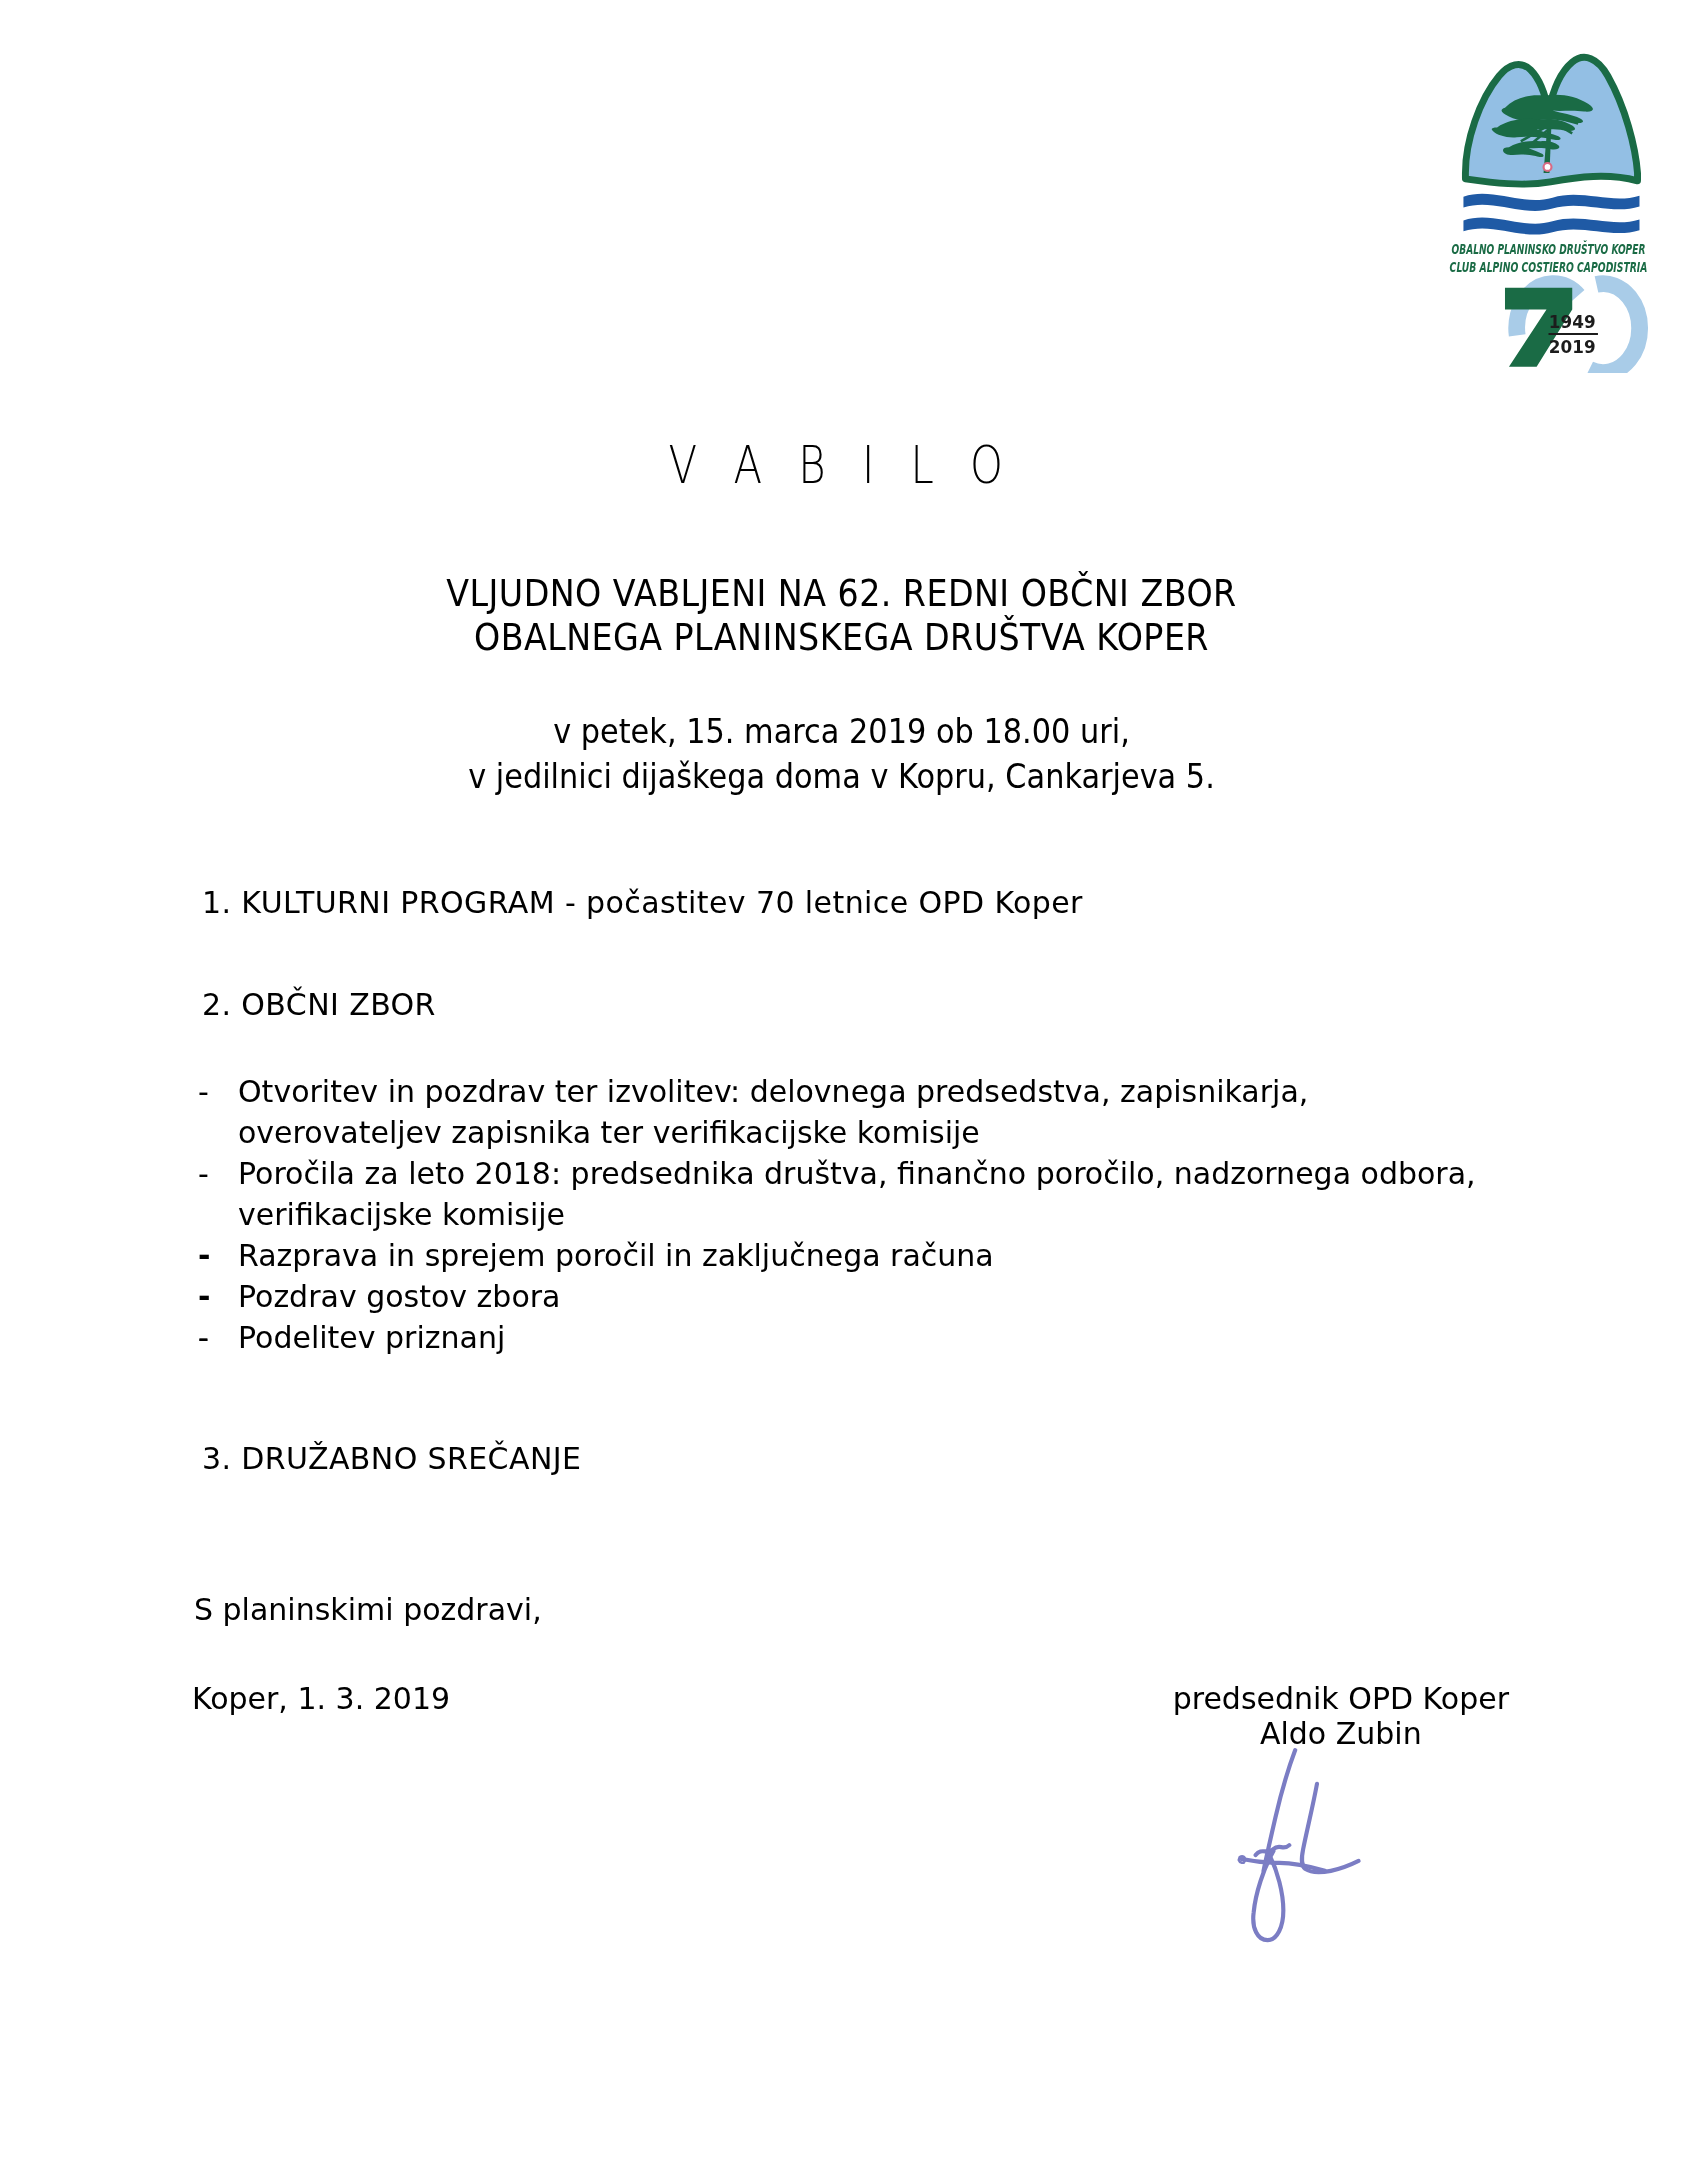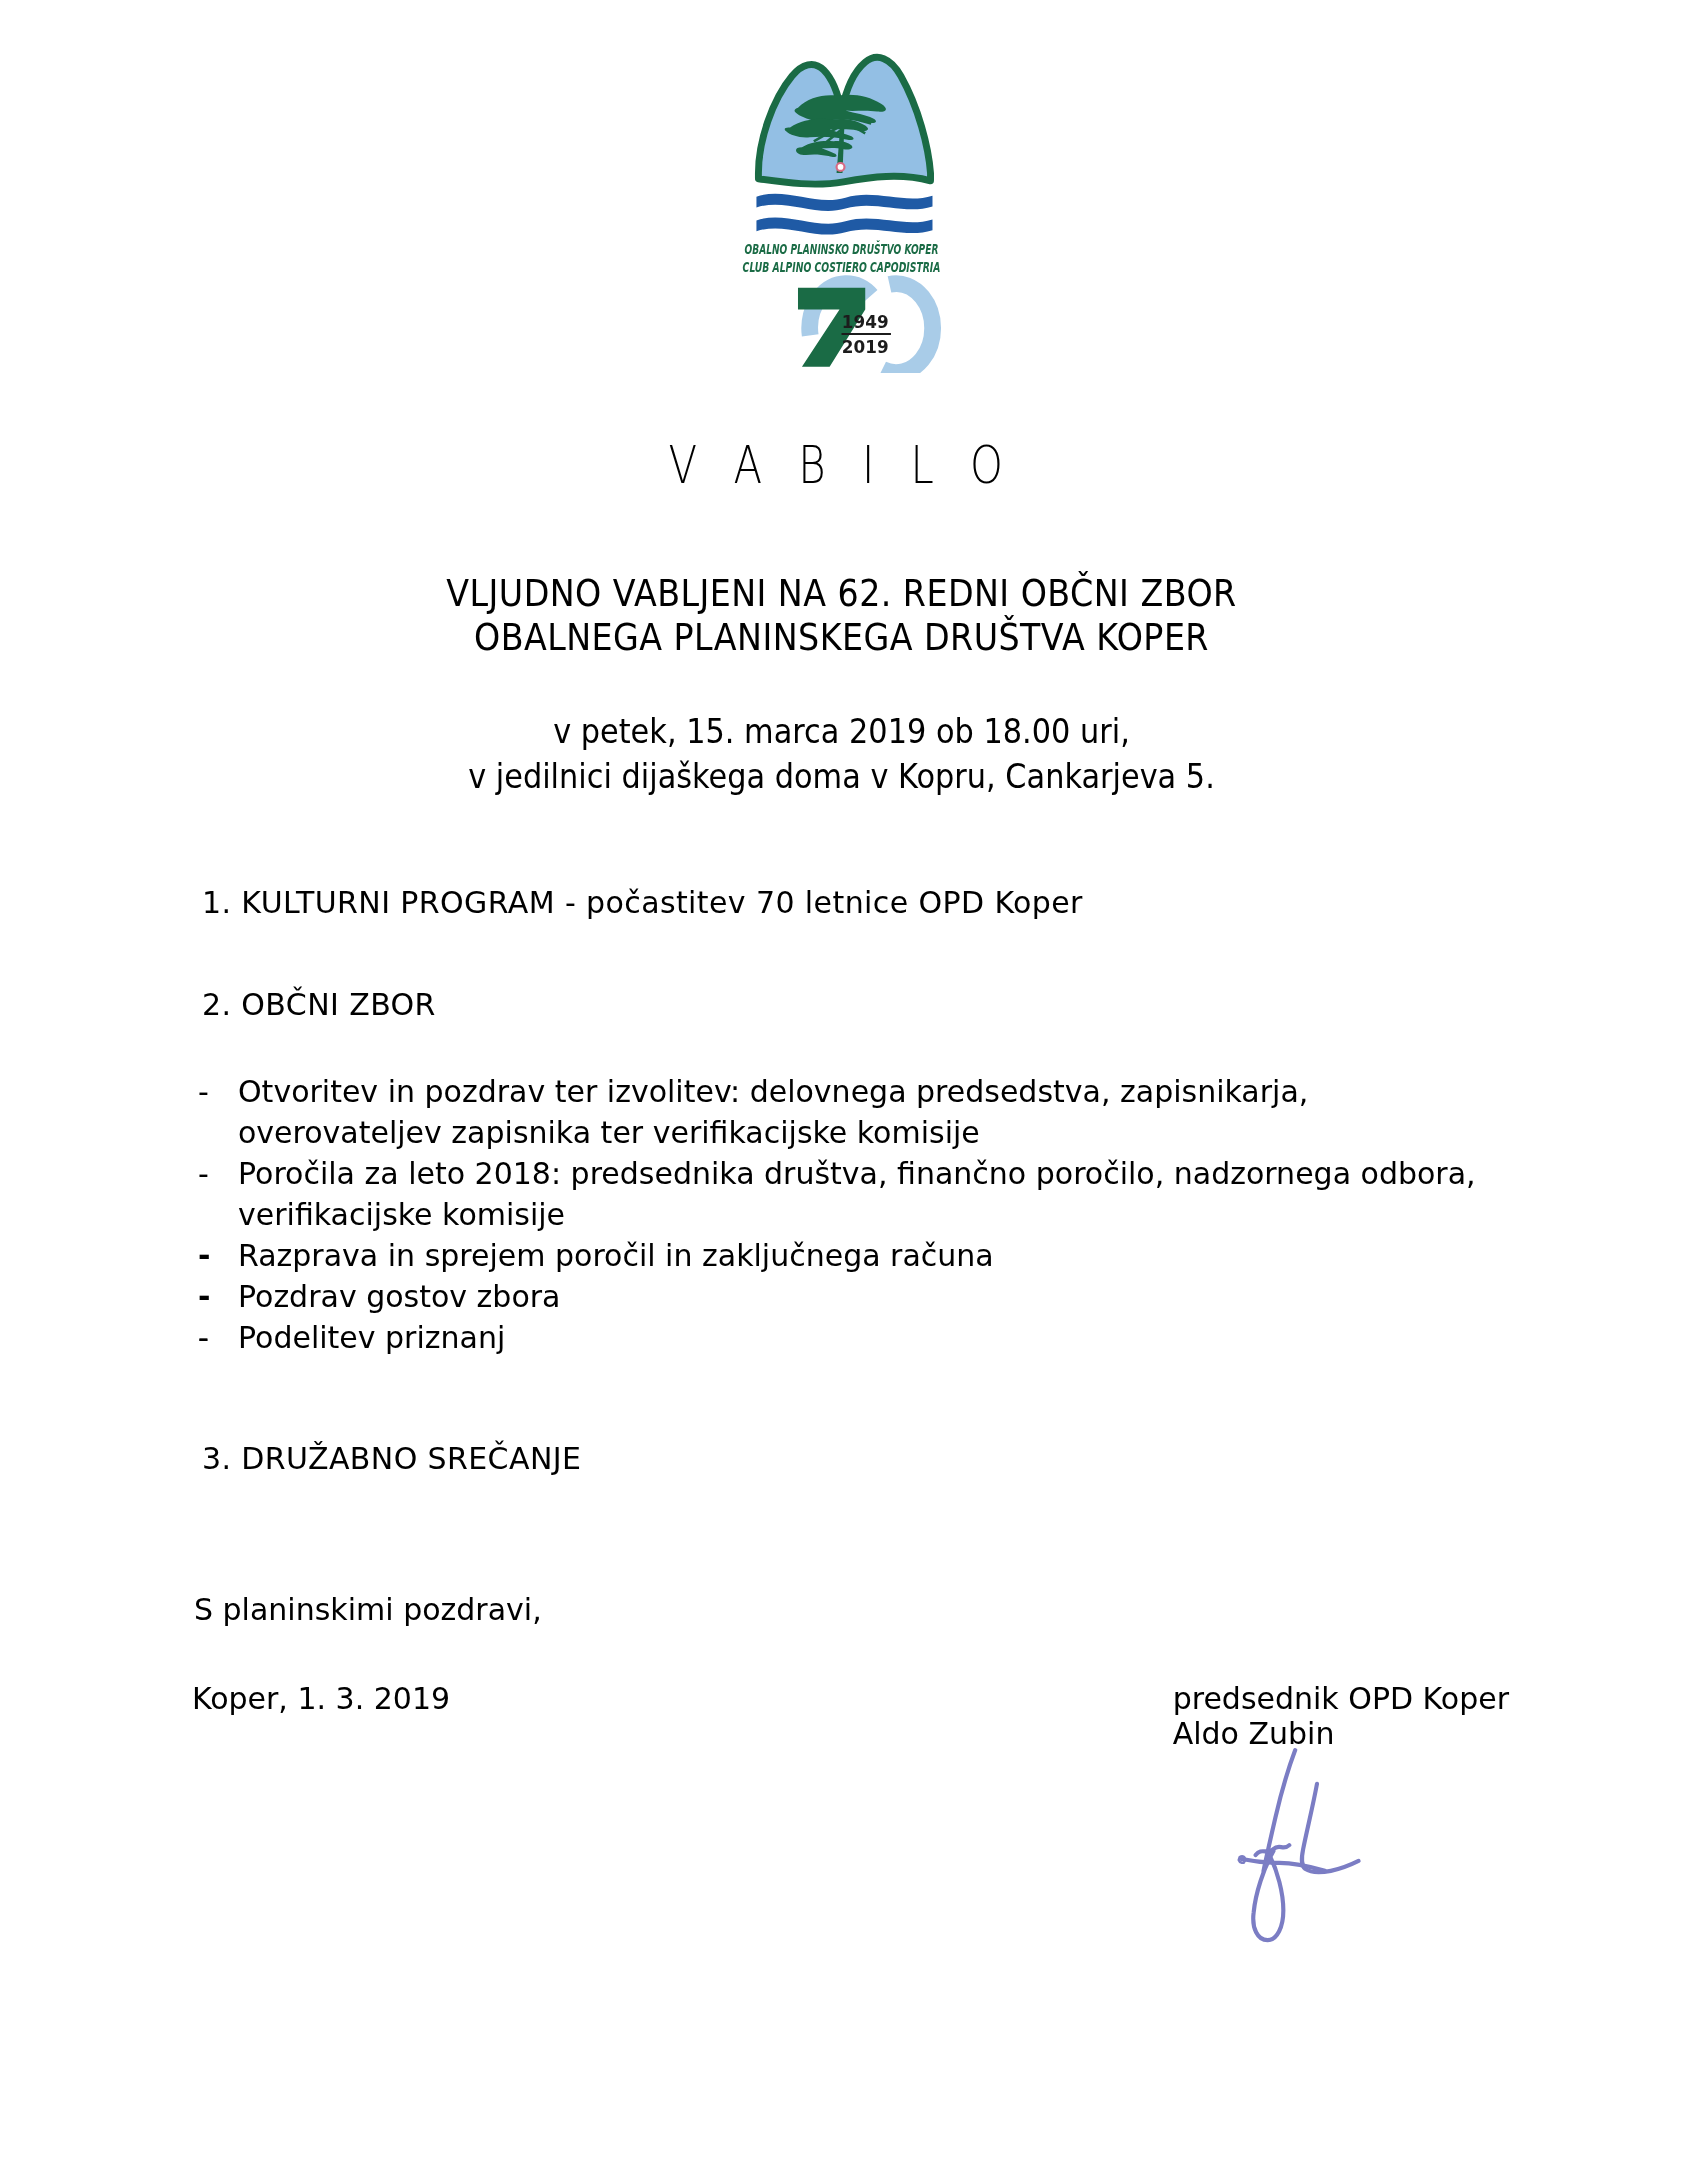--- a/index.html
+++ b/index.html
@@ -24,21 +24,21 @@
     box-sizing: border-box;
   }
 
   
   .logo-wrap {
     position: absolute;
     top: 46px;
     left: 0;
     width: 1683px;
     display: flex;
-    justify-content: center;
+    justify-content: flex-end;
   }
   .logo {
     width: 269px;
     height: 327px;
     position: relative;
   }
   .logo svg { display: block; }
 
   
   .doc-title {
@@ -133,21 +133,21 @@
     top: 1681px;
     width: 1317px;
     display: flex;
     justify-content: space-between;
     align-items: flex-start;
     font-size: 30px;
     gap: 48px;
   }
   .footer .place-date { white-space: nowrap; }
   .footer .signer {
-    text-align: left;
+    text-align: center;
     position: relative;
     min-width: 327px;
   }
   .footer .signer .line1 { display: block; white-space: nowrap; }
   .footer .signer .line2 { display: block; white-space: nowrap; }
 
   .signature {
     position: absolute;
     left: 1218px;
     top: 1744px;

